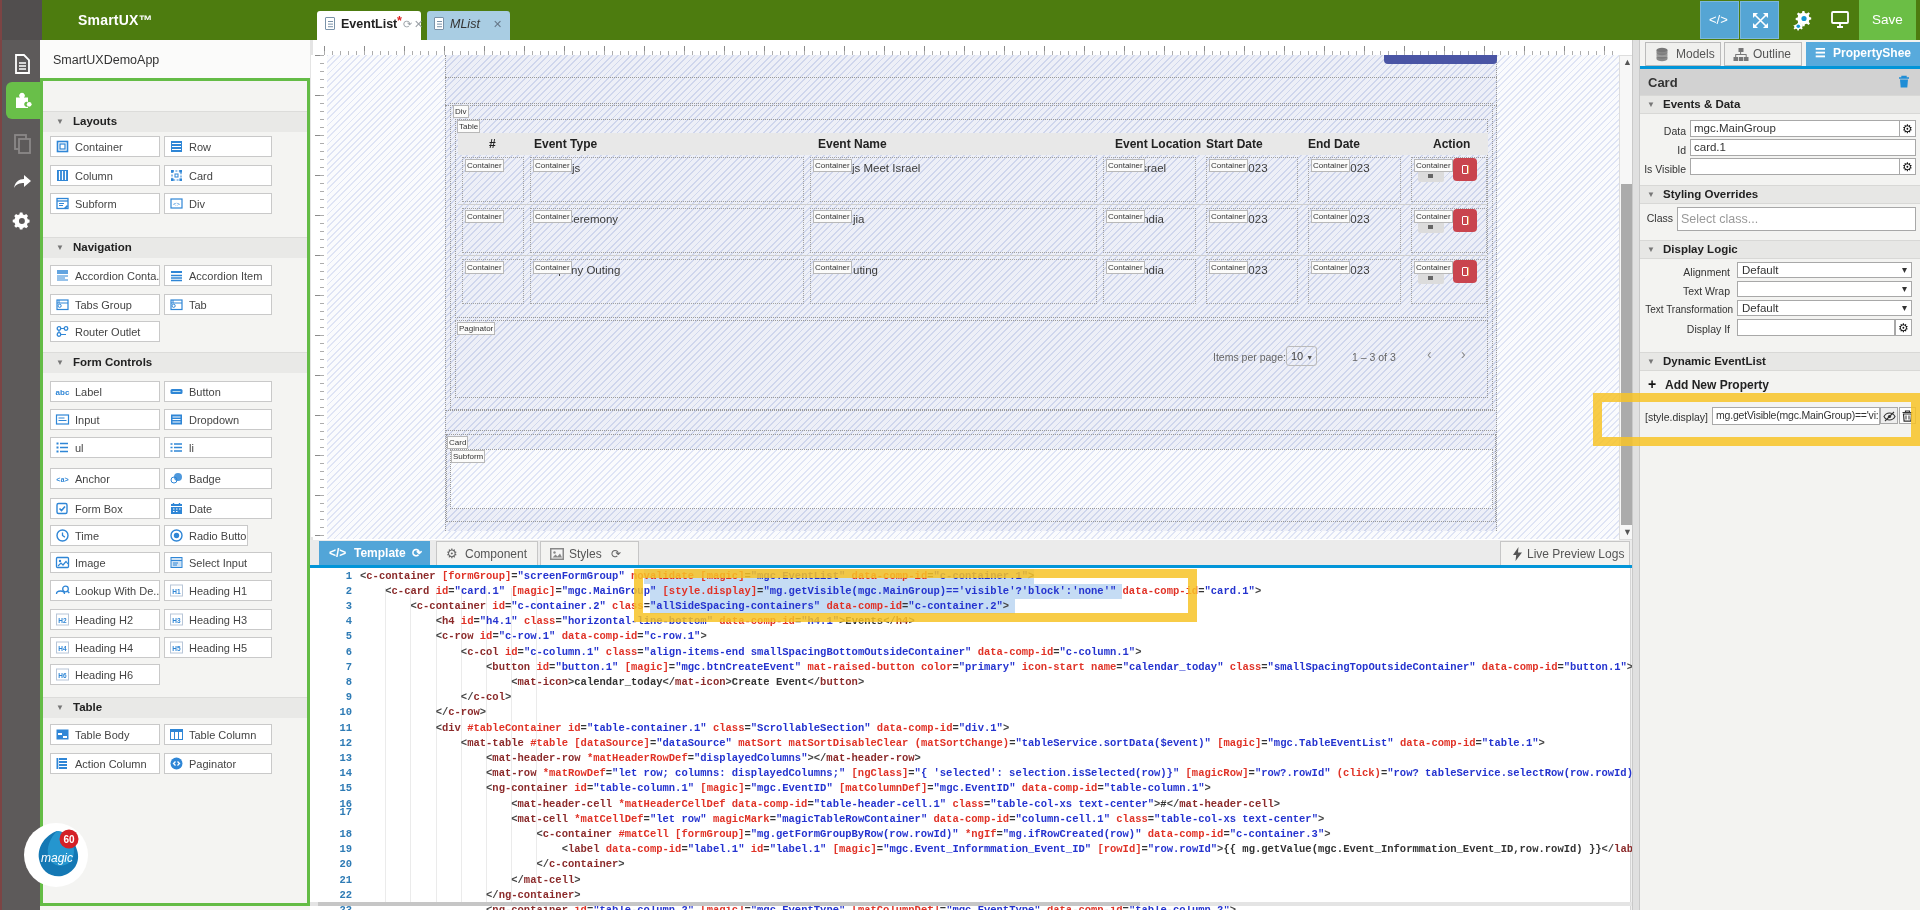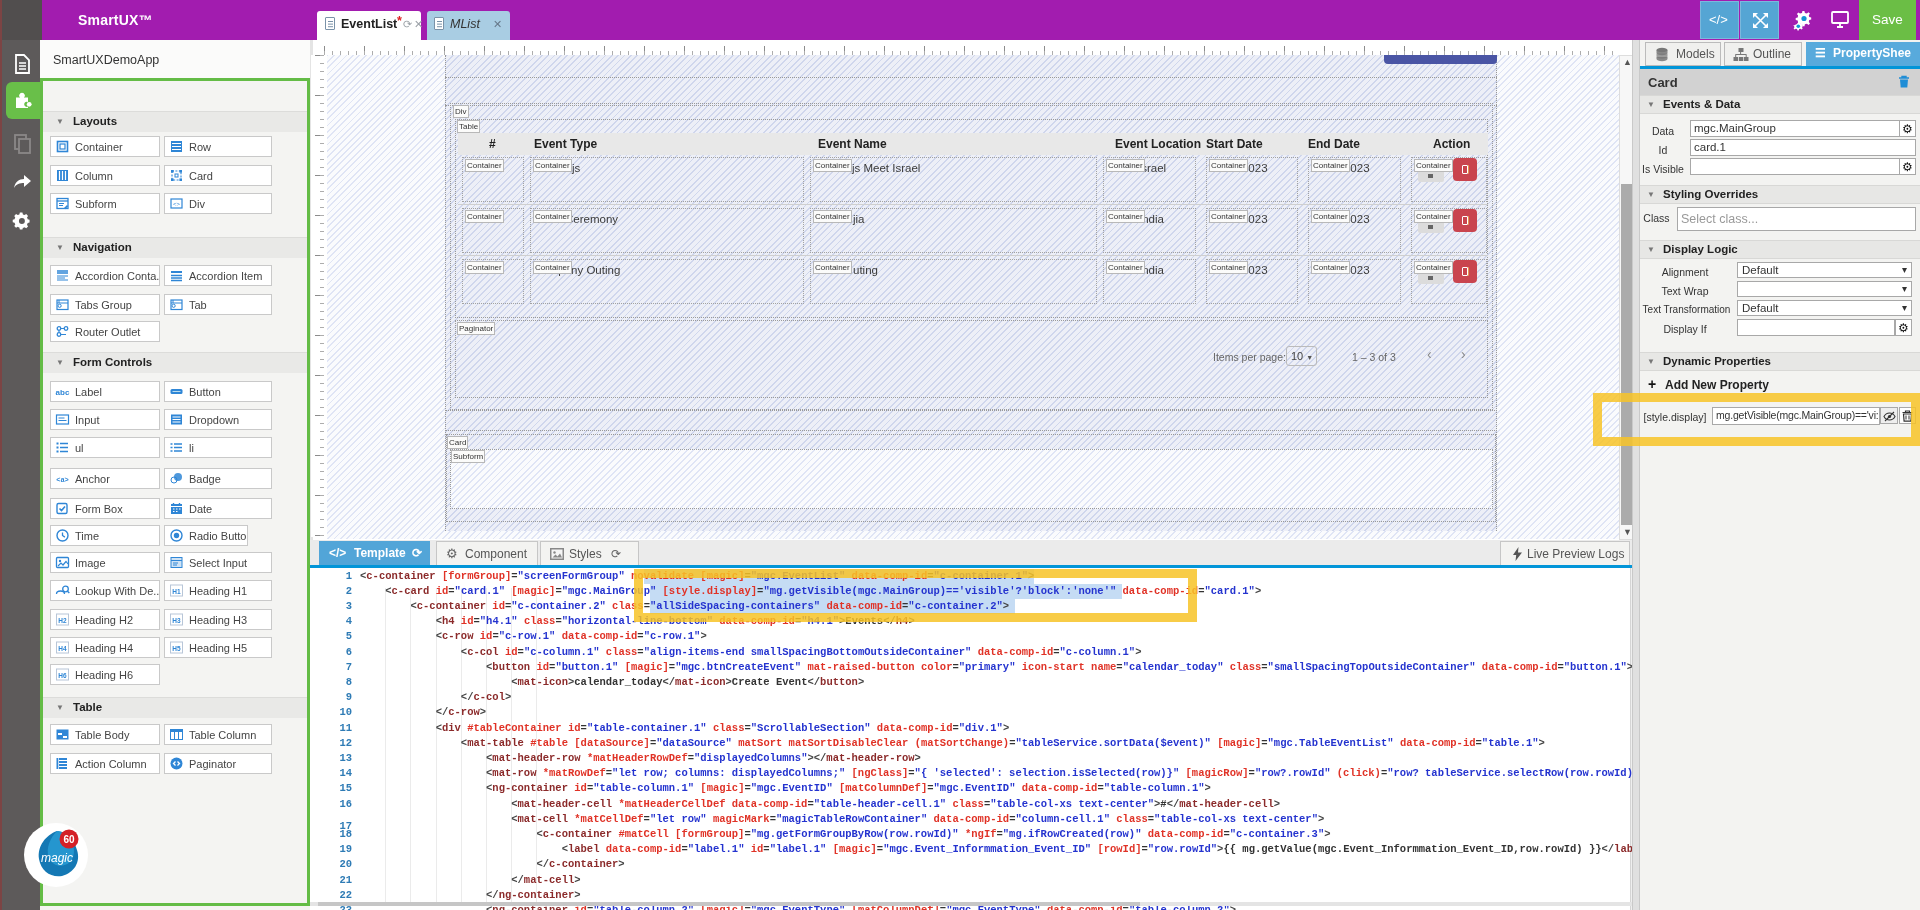--- a/index.html
+++ b/index.html
@@ -1,21 +1,21 @@
 <!DOCTYPE html>
 <html><head>
 <meta charset="utf-8">
 <style>
 * { margin:0; padding:0; box-sizing:border-box; }
 html,body { width:1920px; height:910px; overflow:hidden; font-family:"Liberation Sans", sans-serif; }
 #root { position:relative; width:1920px; height:910px; background:#ebebeb; overflow:hidden; }
 .abs { position:absolute; }
 
 
-#topbar { position:absolute; left:0; top:0; width:1920px; height:40px; background:#a21caf; }
+#topbar { position:absolute; left:0; top:0; width:1920px; height:40px; background:#4d7c0f; }
 #topbar .brand { position:absolute; left:78px; top:12px; color:#fff; font-size:14px; font-weight:bold; letter-spacing:.2px; }
 .toptab { position:absolute; top:11px; height:29px; border-radius:3px 3px 0 0; font-size:12.5px; }
 #tab1 { left:317px; width:104px; background:#fff; }
 #tab2 { left:427px; width:83px; background:#a9cde3; }
 .docicon { position:absolute; top:6px; width:10px; height:13px; background:#fff; border:1px solid #7a92a8; border-radius:1px; }
 .docicon:before { content:""; position:absolute; left:1.5px; top:3px; width:5.5px; height:1.3px; background:#7a92a8; box-shadow:0 2.6px 0 #7a92a8, 0 5.2px 0 #7a92a8; }
 .tbtn-ic { position:absolute; color:#9aa0a6; font-size:11px; top:7px; }
 
 .tb-btn { position:absolute; top:1px; width:39px; height:38px; background:#55a5d4; border:1px solid #7cb8dc; color:#fff; text-align:center; }
 .saveb { position:absolute; left:1859px; top:0; width:57px; height:40px; background:#6bbe45; color:#fff; font-size:13.5px; text-align:center; line-height:40px; }
@@ -91,21 +91,21 @@
 .rtab-w { background:#f0f0ee; border:1px solid #bbb; color:#555; }
 #rtab1 { left:5px; width:76px; }
 #rtab2 { left:84px; width:78px; }
 #rtab3 { left:166px; width:114px; background:#58aadc; color:#fff; font-weight:bold; }
 #rp-underline { position:absolute; left:0; top:26px; width:280px; height:3px; background:#0295d8; }
 #cardhead { position:absolute; left:0; top:29px; width:280px; height:26px; background:#d2d2d2; }
 #cardhead b { position:absolute; left:8px; top:6px; font-size:13px; color:#333; font-weight:bold; }
 .rsec { position:absolute; left:0; width:280px; height:19px; background:#e7e7e5; border-top:1px solid #d8d8d6; border-bottom:1px solid #d8d8d6; }
 .rsec .tri { position:absolute; left:7px; top:4px; font-size:8px; color:#777; }
 .rsec b { position:absolute; left:23px; top:2px; font-size:11.5px; color:#222; }
-.rlabel { position:absolute; font-size:10.5px; color:#333; text-align:center; white-space:nowrap; }
+.rlabel { position:absolute; font-size:10.5px; color:#333; text-align:right; white-space:nowrap; }
 .rinput { position:absolute; background:#fff; border:1px solid #a8a8a8; font-size:11.5px; color:#333; padding:1px 3px; }
 .gearbtn { position:absolute; width:17px; height:17px; background:#fff; border:1px solid #a8a8a8; color:#111; font-size:12px; text-align:center; line-height:16px; }
 .rselect { position:absolute; background:#fff; border:1px solid #a8a8a8; font-size:11.5px; color:#333; padding:1px 4px; }
 .rselect:after { content:"\25BE"; position:absolute; right:4px; top:1px; color:#333; font-size:10px; }
 
 .obox { position:absolute; border:9px solid rgba(247,195,39,.85); z-index:30; }
 </style>
 </head>
 <body>
 <div id="root">
@@ -295,21 +295,21 @@
 <div class="lnum" style="top:196.7px">12</div>
 <div class="cline" style="top:196.7px"><span class="p">                </span><span class="k">&lt;</span><span class="t">mat-table</span> <span class="a">#table</span> <span class="a">[dataSource]</span><span class="e">=</span><span class="v">"dataSource"</span> <span class="a">matSort</span> <span class="a">matSortDisableClear</span> <span class="a">(matSortChange)</span><span class="e">=</span><span class="v">"tableService.sortData($event)"</span> <span class="a">[magic]</span><span class="e">=</span><span class="v">"mgc.TableEventList"</span> <span class="a">data-comp-id</span><span class="e">=</span><span class="v">"table.1"</span><span class="k">&gt;</span></div>
 <div class="lnum" style="top:211.9px">13</div>
 <div class="cline" style="top:211.9px"><span class="p">                    </span><span class="k">&lt;</span><span class="t">mat-header-row</span> <span class="a">*matHeaderRowDef</span><span class="e">=</span><span class="v">"displayedColumns"</span><span class="k">&gt;</span><span class="k">&lt;/</span><span class="t">mat-header-row</span><span class="k">&gt;</span></div>
 <div class="lnum" style="top:227.1px">14</div>
 <div class="cline" style="top:227.1px"><span class="p">                    </span><span class="k">&lt;</span><span class="t">mat-row</span> <span class="a">*matRowDef</span><span class="e">=</span><span class="v">"let row; columns: displayedColumns;"</span> <span class="a">[ngClass]</span><span class="e">=</span><span class="v">"{ 'selected': selection.isSelected(row)}"</span> <span class="a">[magicRow]</span><span class="e">=</span><span class="v">"row?.rowId"</span> <span class="a">(click)</span><span class="e">=</span><span class="v">"row? tableService.selectRow(row.rowId) : nu</span></div>
 <div class="lnum" style="top:242.3px">15</div>
 <div class="cline" style="top:242.3px"><span class="p">                    </span><span class="k">&lt;</span><span class="t">ng-container</span> <span class="a">id</span><span class="e">=</span><span class="v">"table-column.1"</span> <span class="a">[magic]</span><span class="e">=</span><span class="v">"mgc.EventID"</span> <span class="a">[matColumnDef]</span><span class="e">=</span><span class="v">"mgc.EventID"</span> <span class="a">data-comp-id</span><span class="e">=</span><span class="v">"table-column.1"</span><span class="k">&gt;</span></div>
 <div class="lnum" style="top:257.5px">16</div>
 <div class="cline" style="top:257.5px"><span class="p">                        </span><span class="k">&lt;</span><span class="t">mat-header-cell</span> <span class="a">*matHeaderCellDef</span> <span class="a">data-comp-id</span><span class="e">=</span><span class="v">"table-header-cell.1"</span> <span class="a">class</span><span class="e">=</span><span class="v">"table-col-xs text-center"</span><span class="k">&gt;</span><span class="p">#</span><span class="k">&lt;/</span><span class="t">mat-header-cell</span><span class="k">&gt;</span></div>
-<div class="lnum" style="top:280px">17</div>
+<div class="lnum" style="top:266px">17</div>
 <div class="cline" style="top:272.7px"><span class="p">                        </span><span class="k">&lt;</span><span class="t">mat-cell</span> <span class="a">*matCellDef</span><span class="e">=</span><span class="v">"let row"</span> <span class="a">magicMark</span><span class="e">=</span><span class="v">"magicTableRowContainer"</span> <span class="a">data-comp-id</span><span class="e">=</span><span class="v">"column-cell.1"</span> <span class="a">class</span><span class="e">=</span><span class="v">"table-col-xs text-center"</span><span class="k">&gt;</span></div>
 <div class="lnum" style="top:287.9px">18</div>
 <div class="cline" style="top:287.9px"><span class="p">                            </span><span class="k">&lt;</span><span class="t">c-container</span> <span class="a">#matCell</span> <span class="a">[formGroup]</span><span class="e">=</span><span class="v">"mg.getFormGroupByRow(row.rowId)"</span> <span class="a">*ngIf</span><span class="e">=</span><span class="v">"mg.ifRowCreated(row)"</span> <span class="a">data-comp-id</span><span class="e">=</span><span class="v">"c-container.3"</span><span class="k">&gt;</span></div>
 <div class="lnum" style="top:303.1px">19</div>
 <div class="cline" style="top:303.1px"><span class="p">                                </span><span class="k">&lt;</span><span class="t">label</span> <span class="a">data-comp-id</span><span class="e">=</span><span class="v">"label.1"</span> <span class="a">id</span><span class="e">=</span><span class="v">"label.1"</span> <span class="a">[magic]</span><span class="e">=</span><span class="v">"mgc.Event_Informmation_Event_ID"</span> <span class="a">[rowId]</span><span class="e">=</span><span class="v">"row.rowId"</span><span class="k">&gt;</span><span class="p">{{ mg.getValue(mgc.Event_Informmation_Event_ID,row.rowId) }}</span><span class="k">&lt;/</span><span class="t">label</span></div>
 <div class="lnum" style="top:318.3px">20</div>
 <div class="cline" style="top:318.3px"><span class="p">                            </span><span class="k">&lt;/</span><span class="t">c-container</span><span class="k">&gt;</span></div>
 <div class="lnum" style="top:333.5px">21</div>
 <div class="cline" style="top:333.5px"><span class="p">                        </span><span class="k">&lt;/</span><span class="t">mat-cell</span><span class="k">&gt;</span></div>
 <div class="lnum" style="top:348.7px">22</div>
@@ -390,21 +390,21 @@
     <div class="rlabel" style="left:0px;top:245px;width:90px">Text Wrap</div>
     <div class="rselect" style="left:97px;top:241px;width:175px;height:16px"></div>
     <div class="rlabel" style="left:0px;top:264px;width:93px;font-size:10px">Text Transformation</div>
     <div class="rselect" style="left:97px;top:260px;width:175px;height:16px">Default</div>
     <div class="rlabel" style="left:0px;top:283px;width:90px">Display If</div>
     <div class="rinput" style="left:97px;top:279px;width:158px;height:17px"></div>
     <div class="gearbtn" style="left:255px;top:279px">⚙</div>
 
     <div class="rsec" style="top:312px">
         <span class="tri">▼</span>
-        <b>Dynamic Properties</b>
+        <b>Dynamic EventList</b>
       </div>
     <div class="abs" style="left:8px;top:336px;font-size:14px;font-weight:bold;color:#111">+</div>
     <div class="abs" style="left:25px;top:338px;font-size:12px;font-weight:bold;color:#222">Add New Property</div>
 
     <div class="rlabel" style="left:2px;top:371px;width:66px">[style.display]</div>
     <div class="rinput" style="left:72px;top:367px;width:168px;height:18px;overflow:hidden;white-space:nowrap;font-size:10.5px;letter-spacing:-.2px">mg.getVisible(mgc.MainGroup)=='vi:</div>
     <div class="gearbtn" style="left:240px;top:367px;width:18px;background:#eee"><svg width="13" height="11" viewBox="0 0 13 11" style="margin-top:3px">
           <path d="M1 5.5C2.2 3.2 4.2 2 6.5 2s4.3 1.2 5.5 3.5C10.8 7.8 8.8 9 6.5 9S2.2 7.8 1 5.5z" fill="none" stroke="#333" stroke-width="1.1"></path>
           <circle cx="6.5" cy="5.5" r="1.6" fill="#333"></circle>
           <path d="M2 10L11 1" stroke="#333" stroke-width="1.1"></path>

